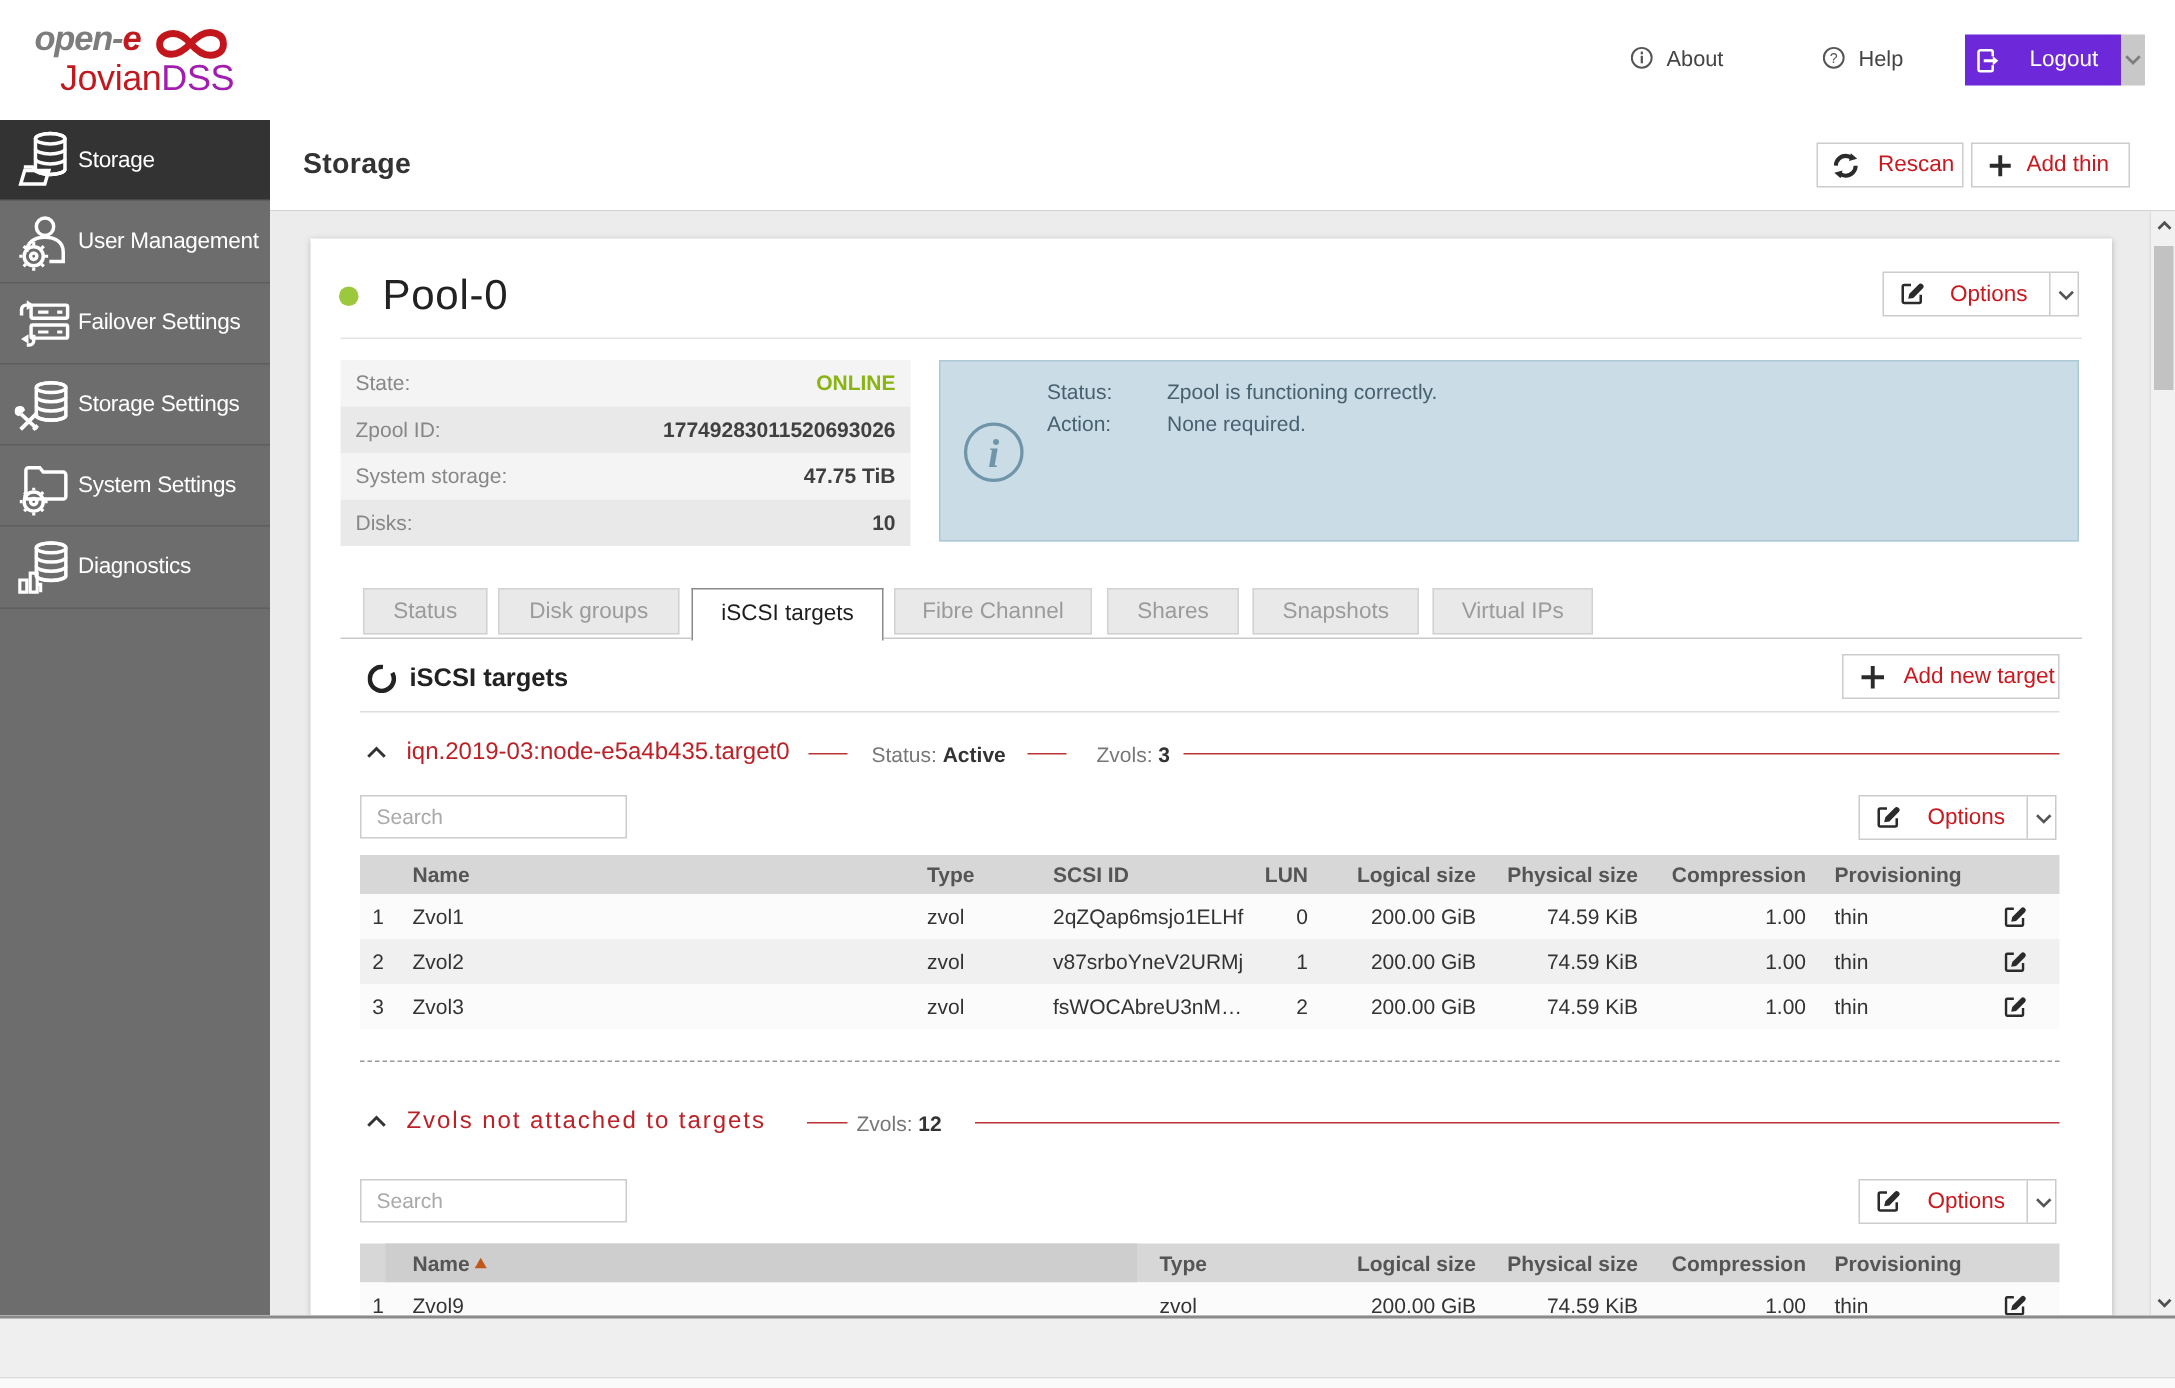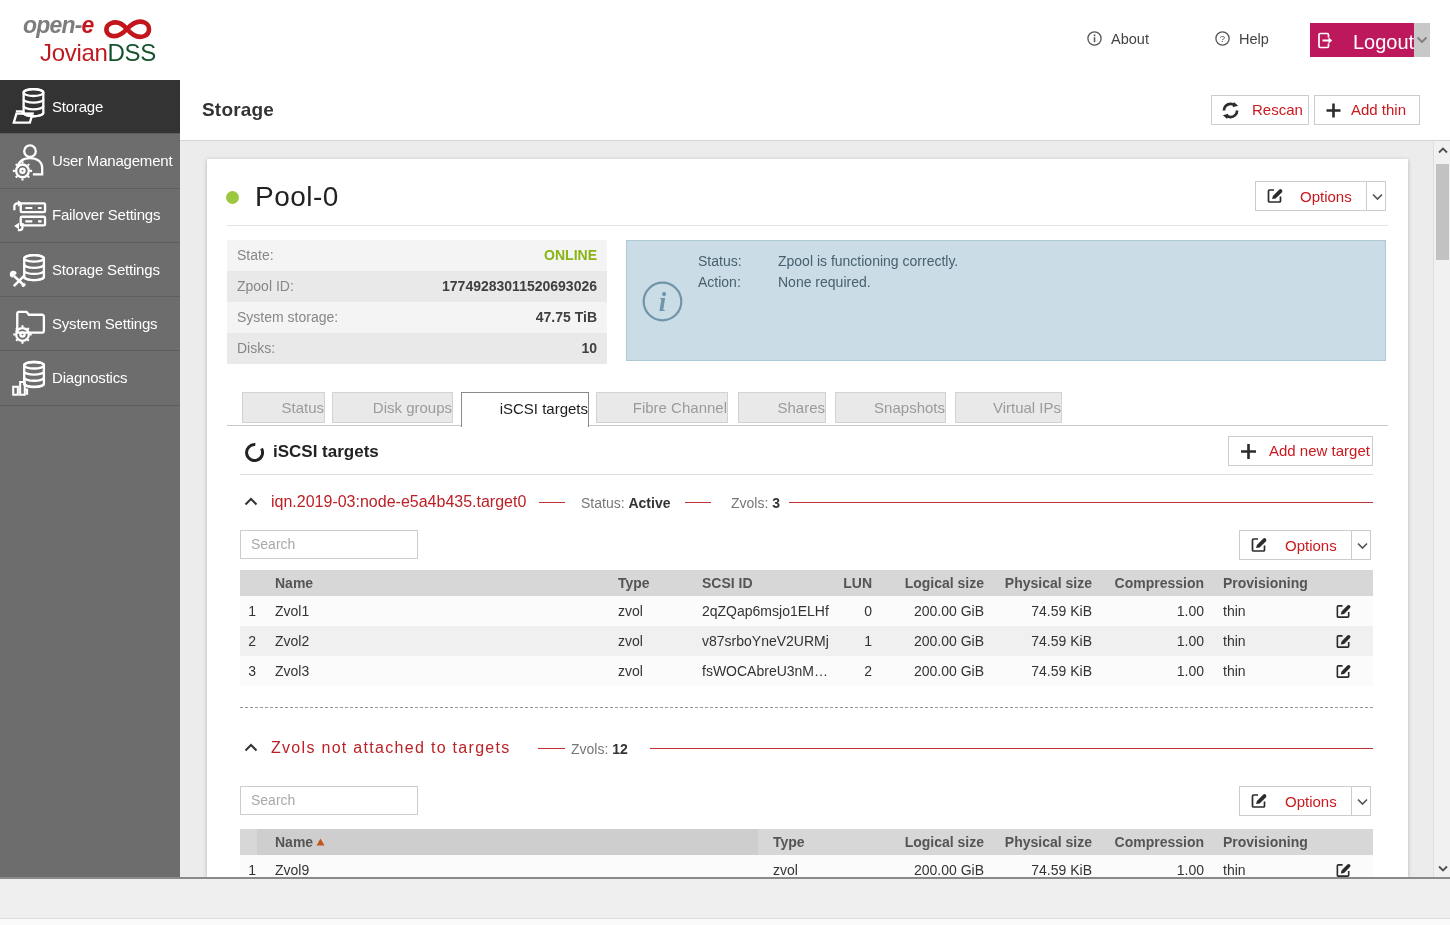--- a/index.html
+++ b/index.html
@@ -4,23 +4,23 @@
 <style>
 *{margin:0;padding:0;box-sizing:border-box}
 html,body{width:1450px;height:925px;overflow:hidden}
 body{font-family:"Liberation Sans",sans-serif;background:#fff;position:relative;font-size:14px;color:#333}
 .abs{position:absolute}
 
 #header{position:absolute;left:0;top:0;width:1450px;height:80px;background:#fff}
 #logo-open{position:absolute;left:23px;top:12px;font-size:23px;font-weight:bold;font-style:italic;color:#7d7d7d;letter-spacing:-0.8px}
 #logo-open .red{color:#c01a20}
 #logo-jovian{position:absolute;left:40px;top:39px;font-size:24px;color:#c01a20;letter-spacing:-0.3px}
-#logo-jovian .dss{color:#14532d}
+#logo-jovian .dss{color:#a21caf}
 .hbtn{position:absolute;top:31px;font-size:14.5px;color:#444}
-#logout{position:absolute;left:1310px;top:23px;width:104px;height:34px;background:#be185d;color:#fff;font-size:20px}
+#logout{position:absolute;left:1310px;top:23px;width:104px;height:34px;background:#6d28d9;color:#fff;font-size:15px}
 #logout span{position:absolute;left:43px;top:8px}
 #logout-arrow{position:absolute;left:1414px;top:23px;width:16px;height:34px;background:#c8c8c8}
 
 #sidebar{position:absolute;left:0;top:80px;width:180px;height:797px;background:#6d6d6d}
 .sitem{position:relative;height:54.3px;border-bottom:1px solid #5e5e5e;color:#fff;font-size:15px;letter-spacing:-0.2px}
 .sitem.active{background:#333}
 .sitem .lbl{position:absolute;left:52px;top:50%;transform:translateY(-50%);line-height:20px;white-space:nowrap}
 .sitem svg{position:absolute;left:8px;top:50%;transform:translateY(-50%);width:44px;height:44px}
 
 #titlebar{position:absolute;left:180px;top:80px;width:1270px;height:61px;background:#fff;border-bottom:1px solid #d4d4d4}
@@ -46,21 +46,21 @@
 
 #bluebox{position:absolute;left:419px;top:81px;width:760px;height:121px;background:#cadce6;border:1px solid #aec9d6;color:#47616f}
 #bluebox .k{position:absolute;left:71px;color:#47616f}
 #bluebox .v{position:absolute;left:151px;color:#47616f}
 
 .optbtn{position:absolute;height:30px;background:#fff;border:1px solid #ccc}
 .optbtn .txt{position:absolute;font-size:15px;color:#c9191f;top:50%;transform:translateY(-50%)}
 .optbtn .sep{position:absolute;top:0;bottom:0;width:1px;background:#ccc}
 .optbtn svg{position:absolute}
 
-.tab{position:absolute;top:233px;height:31px;background:#e9e9e9;border:1px solid #d2d2d2;color:#9b9b9b;font-size:15px;text-align:right;line-height:29px}
+.tab{position:absolute;top:233px;height:31px;background:#e9e9e9;border:1px solid #d2d2d2;color:#9b9b9b;font-size:15px;text-align:center;line-height:29px}
 .tab.active{background:#fff;border:1px solid #8a8a8a;border-bottom:none;color:#1d1d1d;height:35px;top:233px;z-index:5;line-height:31px}
 #tabline{position:absolute;left:20px;top:266px;width:1161px;height:1px;background:#c9c9c9}
 
 #sechead{position:absolute;left:66px;top:283px;font-size:17px;font-weight:bold;color:#222}
 
 .ghead{position:absolute;font-size:16px;color:#bc2127}
 .glabel{color:#777;font-size:14px}
 .gval{color:#333;font-size:14px;font-weight:bold}
 .gline{position:absolute;height:1px;background:#bb3237}
 

